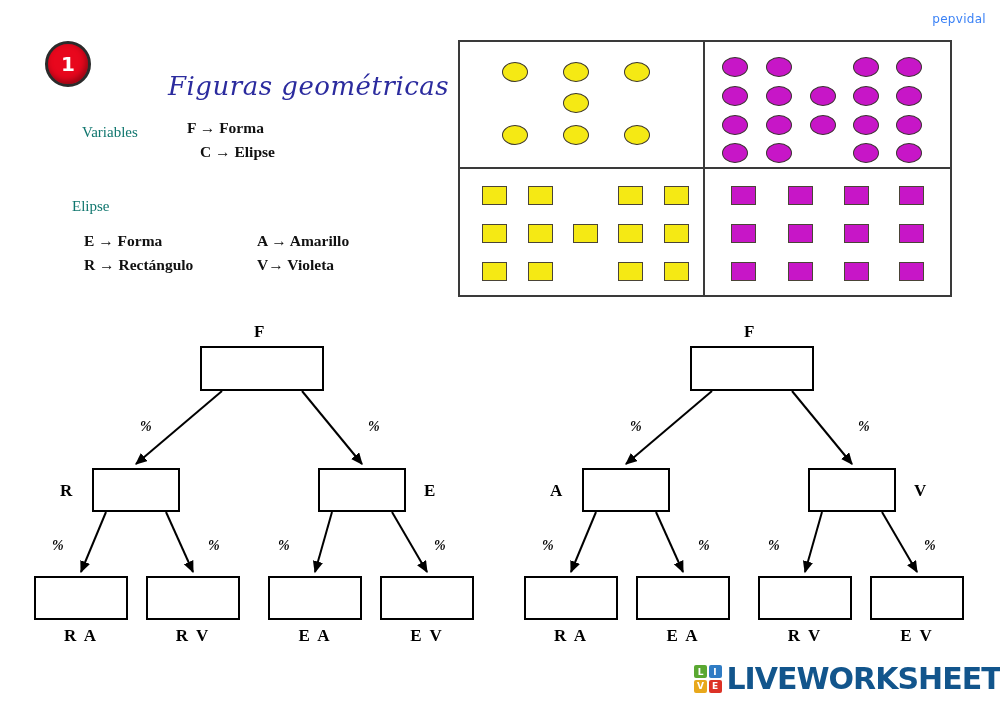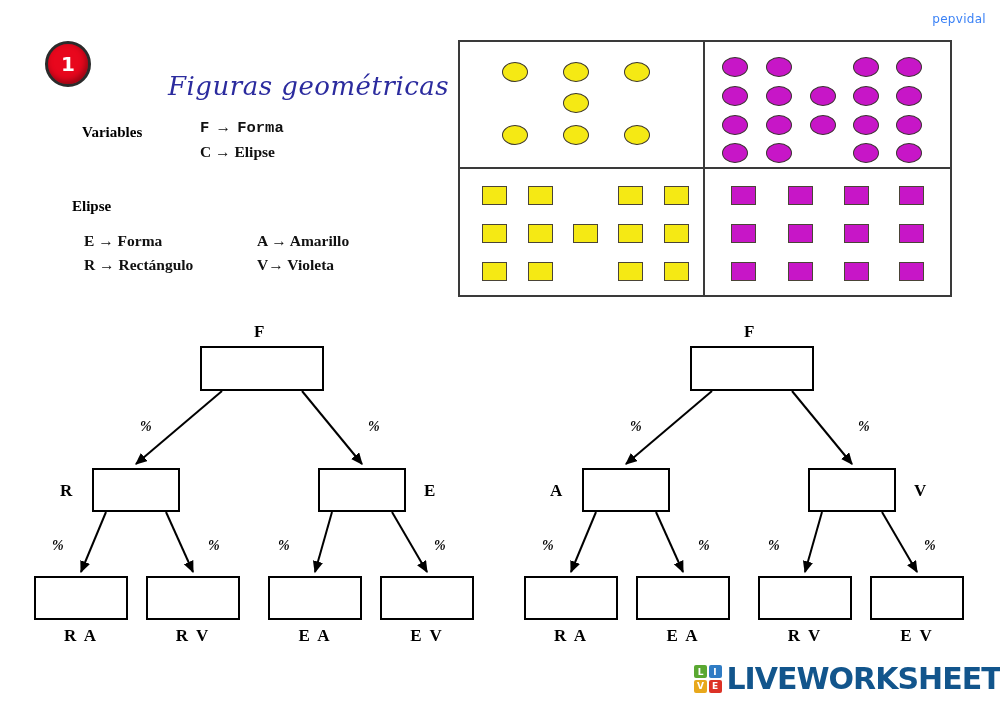--- a/index.html
+++ b/index.html
@@ -28,31 +28,31 @@
 
   
   #title{
     position:absolute;left:168px;top:48px;
     font-family:"DejaVu Serif",serif;font-style:italic;
     font-size:26px;color:#2b2b9e;letter-spacing:.5px;white-space:nowrap;margin-top:23px;
   }
 
   
   .purple-head{
-    position:absolute;color:#000000;font-weight:bold;font-size:15px;
+    position:absolute;color:#0f766e;font-weight:normal;font-size:15px;
     font-family:"Liberation Serif",serif;
   }
   #variables-label{left:82px;top:124px;}
   #leyenda-label{left:72px;top:198px;}
 
   .mapping{
     position:absolute;color:#111111;font-weight:bold;font-size:15.5px;
     font-family:"Liberation Serif",serif;white-space:nowrap;
   }
-  #var-forma{left:200px;top:119px;font-family:Liberation Mono, monospace;}
+  #var-forma{left:187px;top:119px;}
   #var-color{left:200px;top:143px;}
   #leg-elipse{left:84px;top:232px;}
   #leg-rect{left:84px;top:256px;}
   #leg-amarillo{left:257px;top:232px;}
   #leg-violeta{left:257px;top:256px;}
 
   
   #figure-grid{
     position:absolute;left:458px;top:40px;width:494px;height:257px;
     border:2px solid #3a3a3a;box-sizing:border-box;

